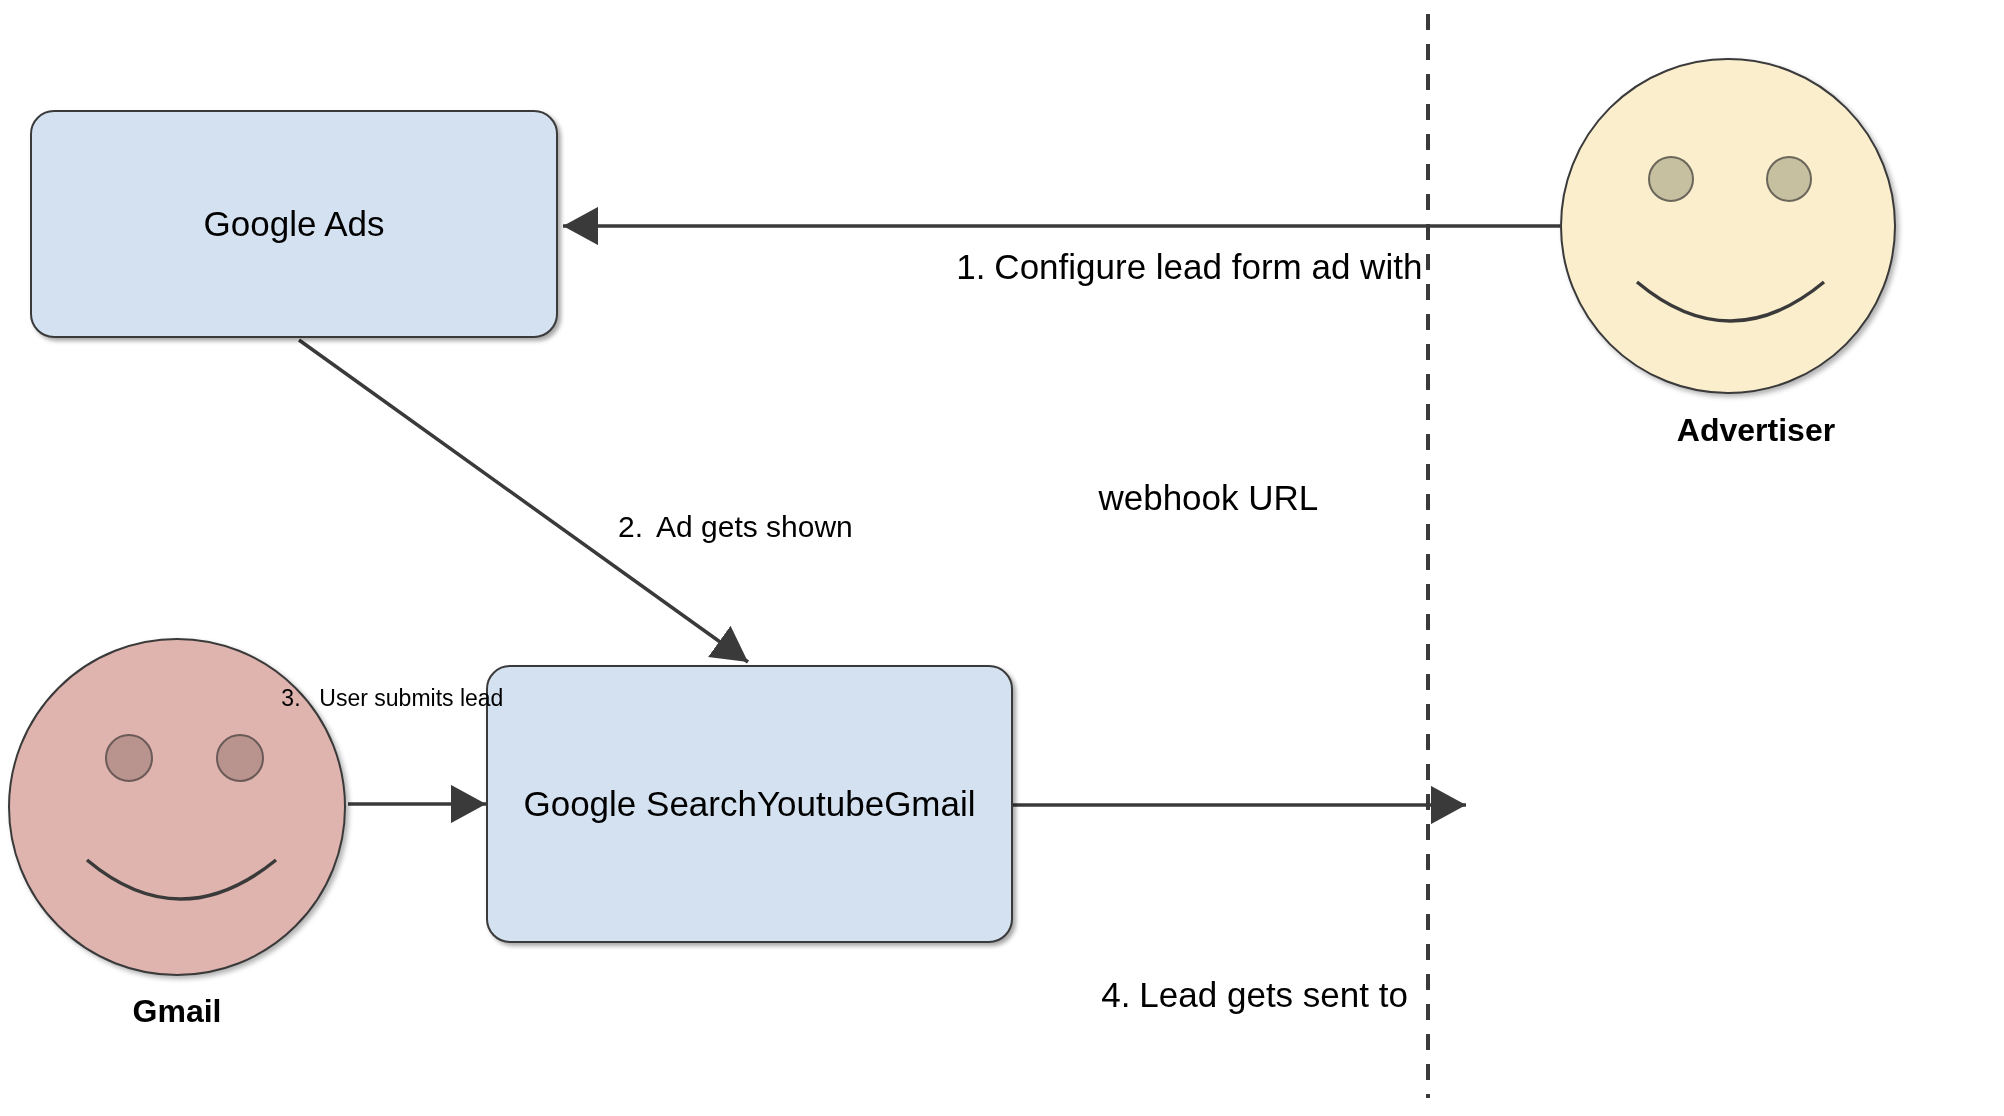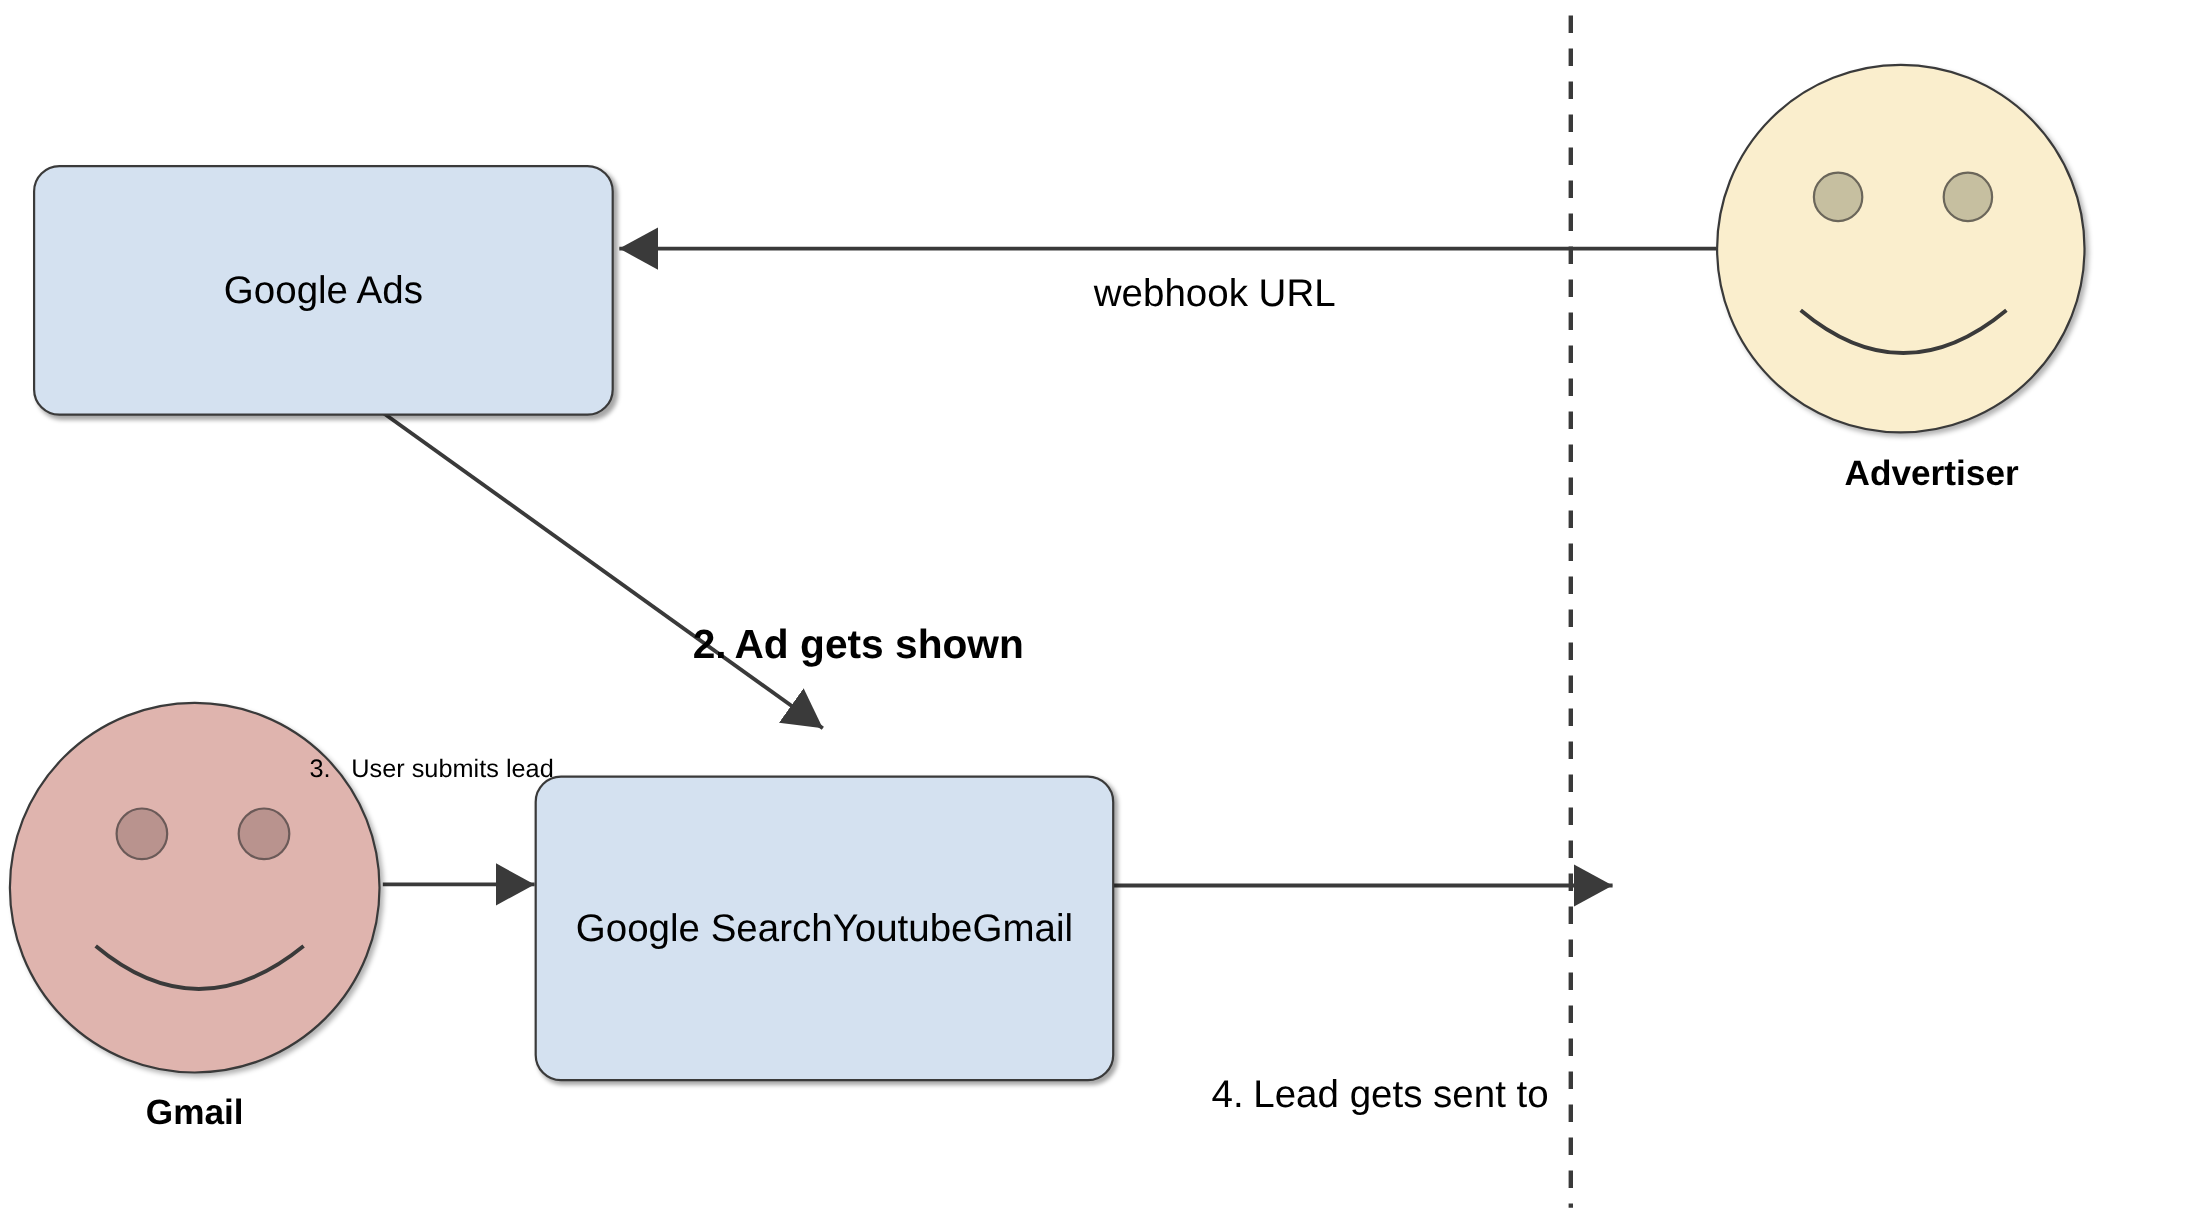--- a/index.html
+++ b/index.html
@@ -29,21 +29,20 @@
     box-sizing: border-box;
     border: 2px solid #3a3a3a;
     border-radius: 24px;
     display: flex;
     align-items: center;
     justify-content: center;
     text-align: center;
     color: #000000;
     box-shadow: 3px 3px 4px rgba(0,0,0,0.35);
     line-height: 1.28;
-    margin-top: 40px;
   }
   .node-box.blue { background: #d4e1f0; }
   .node-box.cream { background: #faeecd; }
 
   .face {
     position: absolute;
     border-radius: 50%;
     border: 2px solid #3a3a3a;
     box-sizing: border-box;
     box-shadow: 3px 3px 5px rgba(0,0,0,0.3);
@@ -129,26 +128,29 @@
   <div class="face pink" style="left:8px; top:638px; width:338px; height:338px;">
     <div class="eye pink-eye" style="left:95px; top:94px; width:48px; height:48px;"></div>
     <div class="eye pink-eye" style="left:206px; top:94px; width:48px; height:48px;"></div>
     <svg style="position:absolute; left:0; top:0; width:338px; height:338px;" viewBox="0 0 338 338">
       <path d="M 77 220 Q 170 298 266 220" fill="none" stroke="#3a3a3a" stroke-width="3.5"></path>
     </svg>
   </div>
   <div class="face-label" style="left:8px; top:993px; width:338px; font-size:32px;">Gmail</div>
 
   <div class="edge-label" style="left:898px; top:105px; font-size:35px;">
+    <div>
+      <span class="lbl-num">1.</span><span>Configure lead form ad with</span>
+    </div>
     <div style="padding-left:38px;text-align:center;">
       <span>webhook URL</span>
     </div>
   </div>
 
-  <div class="edge-label" style="left:568px; top:416px; font-size:37px;font-weight:bold;">
+  <div class="edge-label" style="left:568px; top:388px; font-size:30px;">
     <div>
       <span class="lbl-num">2.</span><span>Ad gets shown</span>
     </div>
   </div>
 
   <div class="edge-label" style="left:243px; top:592px; font-size:23px;">
     <div>
       <span class="lbl-num">3.</span><span>User submits lead</span>
     </div>
   </div>

